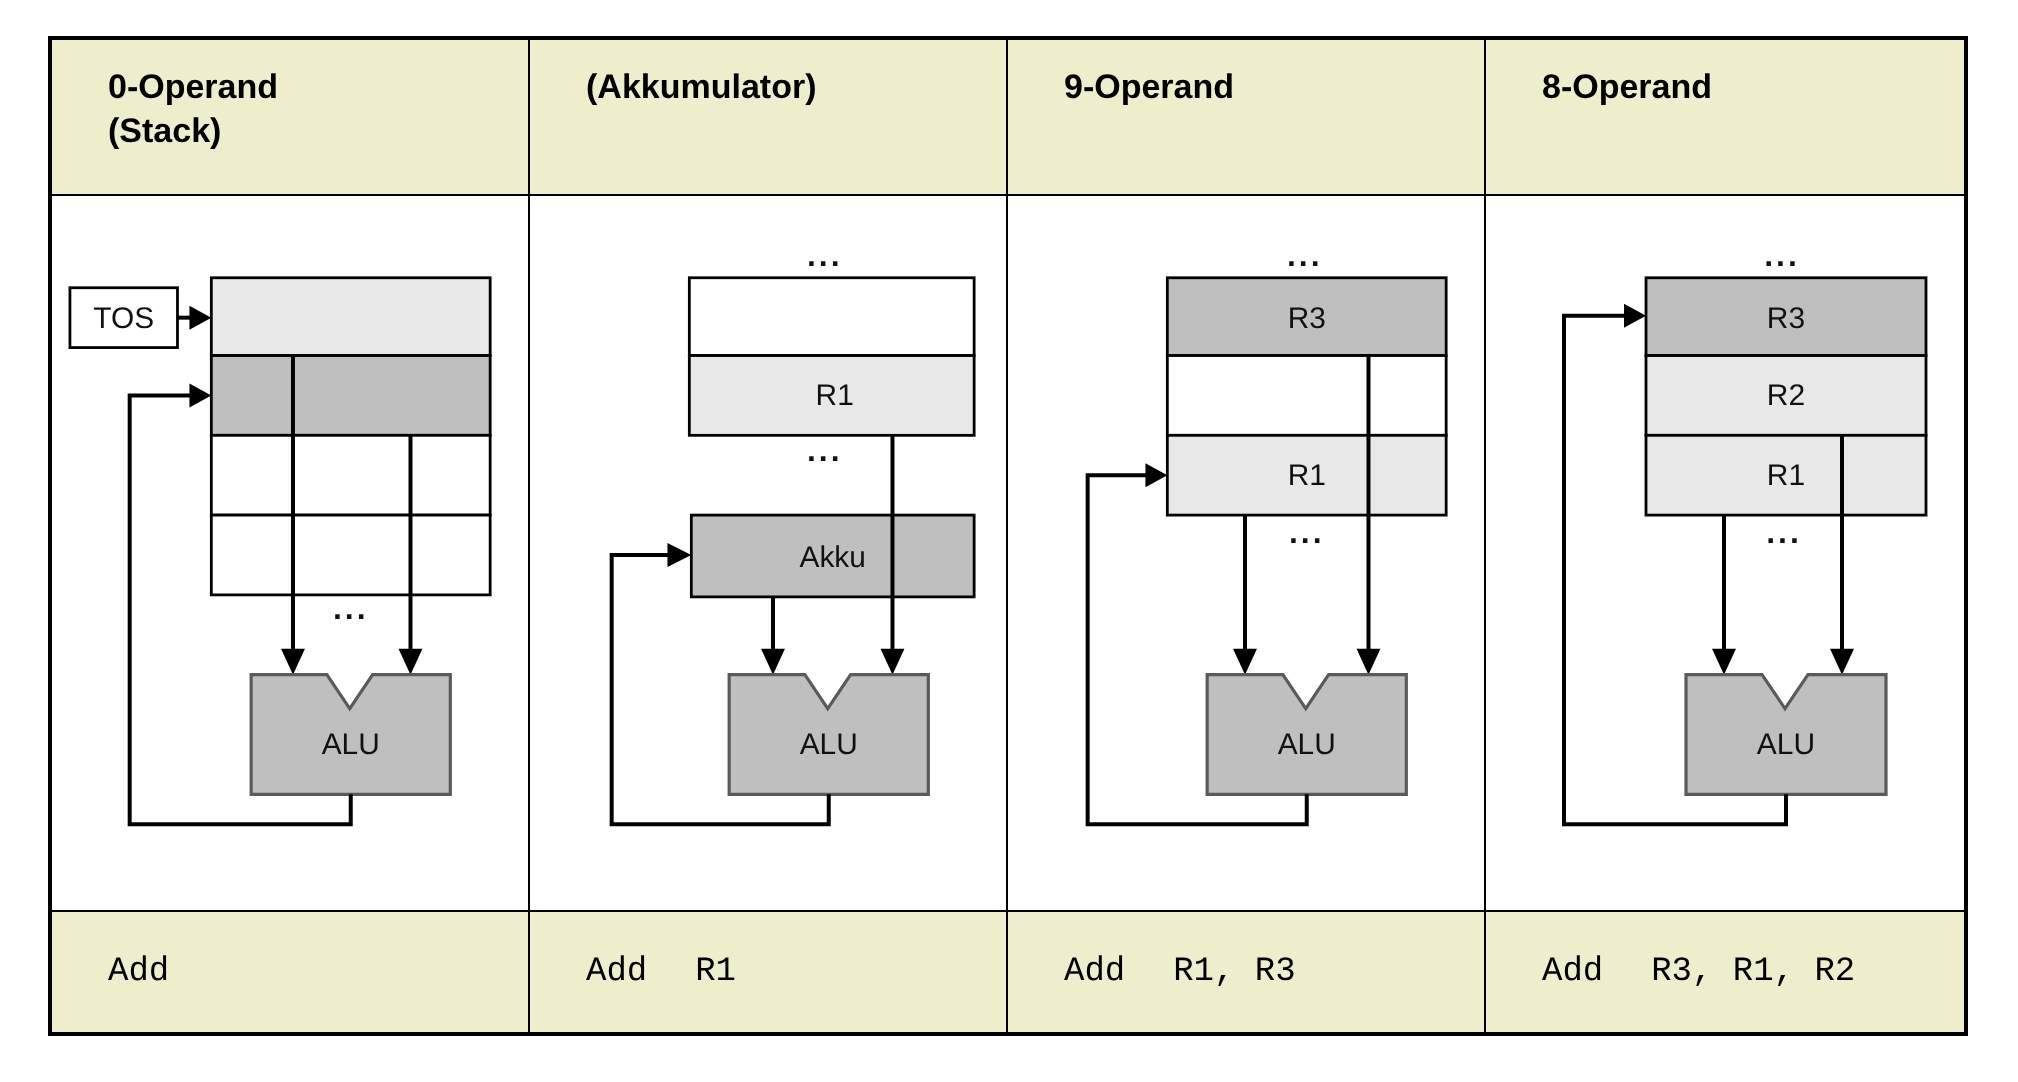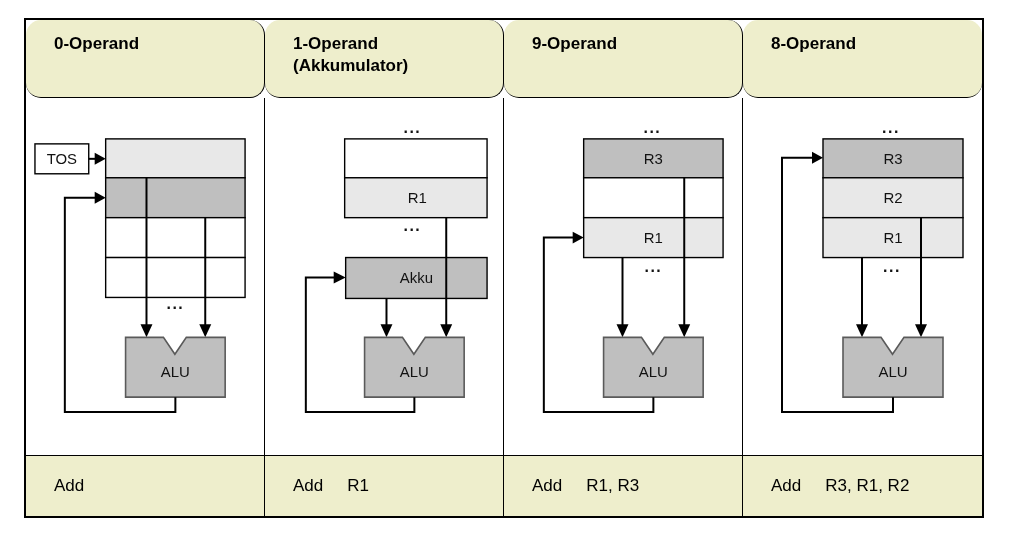--- a/index.html
+++ b/index.html
@@ -8,27 +8,27 @@
     font-family:"Liberation Sans", sans-serif;
   }
   .arch-table {
     position:absolute; left:24px; top:18px; width:960px; height:500px;
     border:2px solid #000; box-sizing:border-box; background:#fff;
     display:grid; grid-template-columns:repeat(4,1fr); grid-template-rows:78px 1fr 60px;
   }
   .br { border-right:1.5px solid #000; }
   .hcell {
     background:var(--header-bg,#eeeecc); border-bottom:1.5px solid #000;
-    padding:13px 8px 0 28px; font-weight:bold; font-size:17px; line-height:1.32; color:#000;border-radius:15px;
+    padding:13px 8px 0 28px; font-weight:bold; font-size:17px; line-height:1.32; color:#000;
   }
   .dcell { background:#fff; border-bottom:1.5px solid #000; overflow:hidden; }
   .dcell svg { display:block; width:100%; height:100%; }
   .fcell {
     background:var(--header-bg,#eeeecc); display:flex; align-items:center;
-    padding-left:28px; font-size:17px; color:#000;
+    padding-left:28px; font-size:17px; color:#000;font-family:Liberation Mono, monospace;
   }
   .ops { margin-left:24px; }
 
   
   .box-w { fill:#ffffff; stroke:#000; stroke-width:1.4; }
   .box-l { fill:var(--cell-light,#e8e8e8); stroke:#000; stroke-width:1.4; }
   .box-d { fill:var(--cell-dark,#bfbfbf); stroke:#000; stroke-width:1.4; }
   .alu-shape { fill:var(--cell-dark,#bfbfbf); stroke:#5a5a5a; stroke-width:1.6; }
   .flow { stroke:#000; stroke-width:2; fill:none; }
   .ah { fill:#000; stroke:none; }
@@ -36,23 +36,23 @@
   .dots { font-family:"Liberation Sans",sans-serif; font-size:16px; font-weight:bold; fill:#111; letter-spacing:1.5px; }
 </style>
 </head>
 <body>
 
 <div class="canvas">
   <div class="arch-table">
 
     <div class="hcell br">
       <div>0-Operand</div>
+      <div>(Stack)</div>
     </div>
     <div class="hcell br">
-      <div>1-Operand</div>
       <div>(Akkumulator)</div>
     </div>
     <div class="hcell br">
       <div>9-Operand</div>
       <div></div>
     </div>
     <div class="hcell">
       <div>8-Operand</div>
       <div></div>
     </div>

